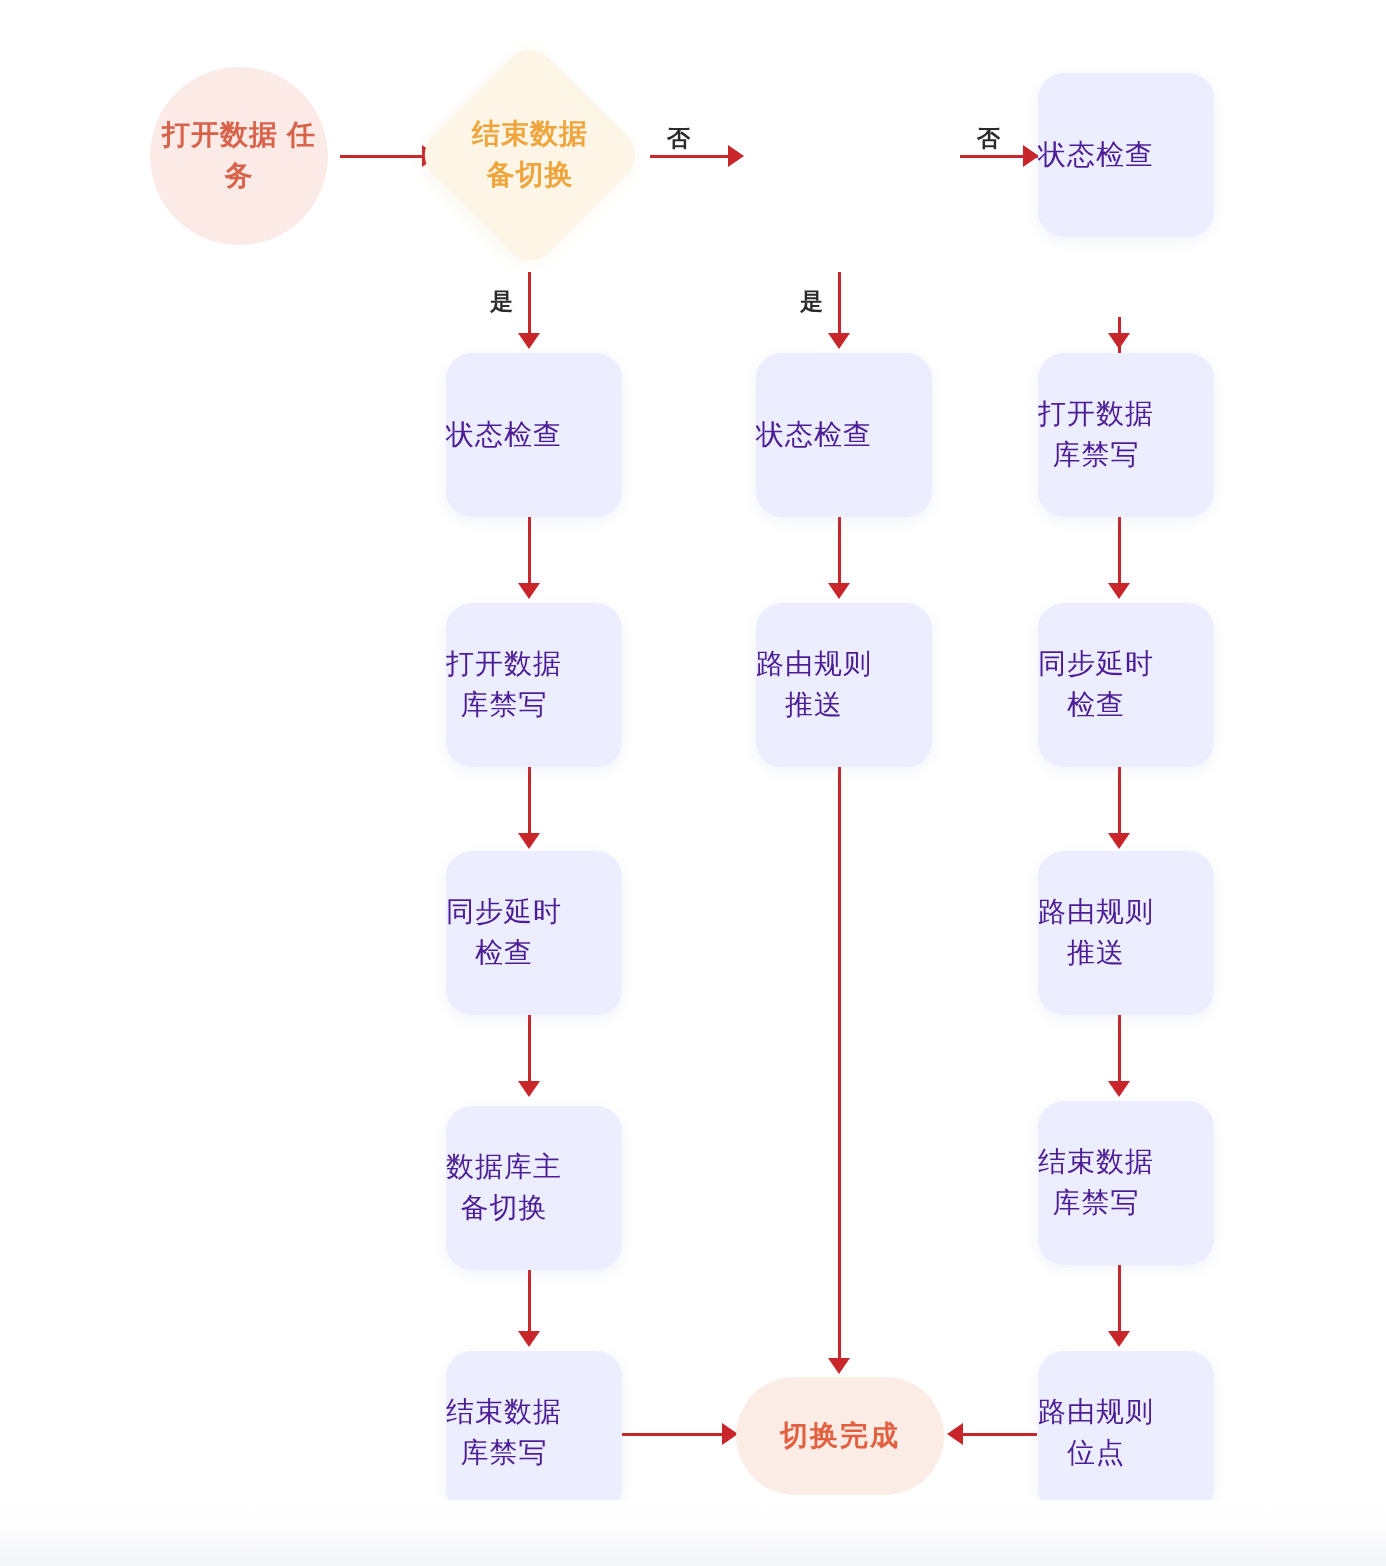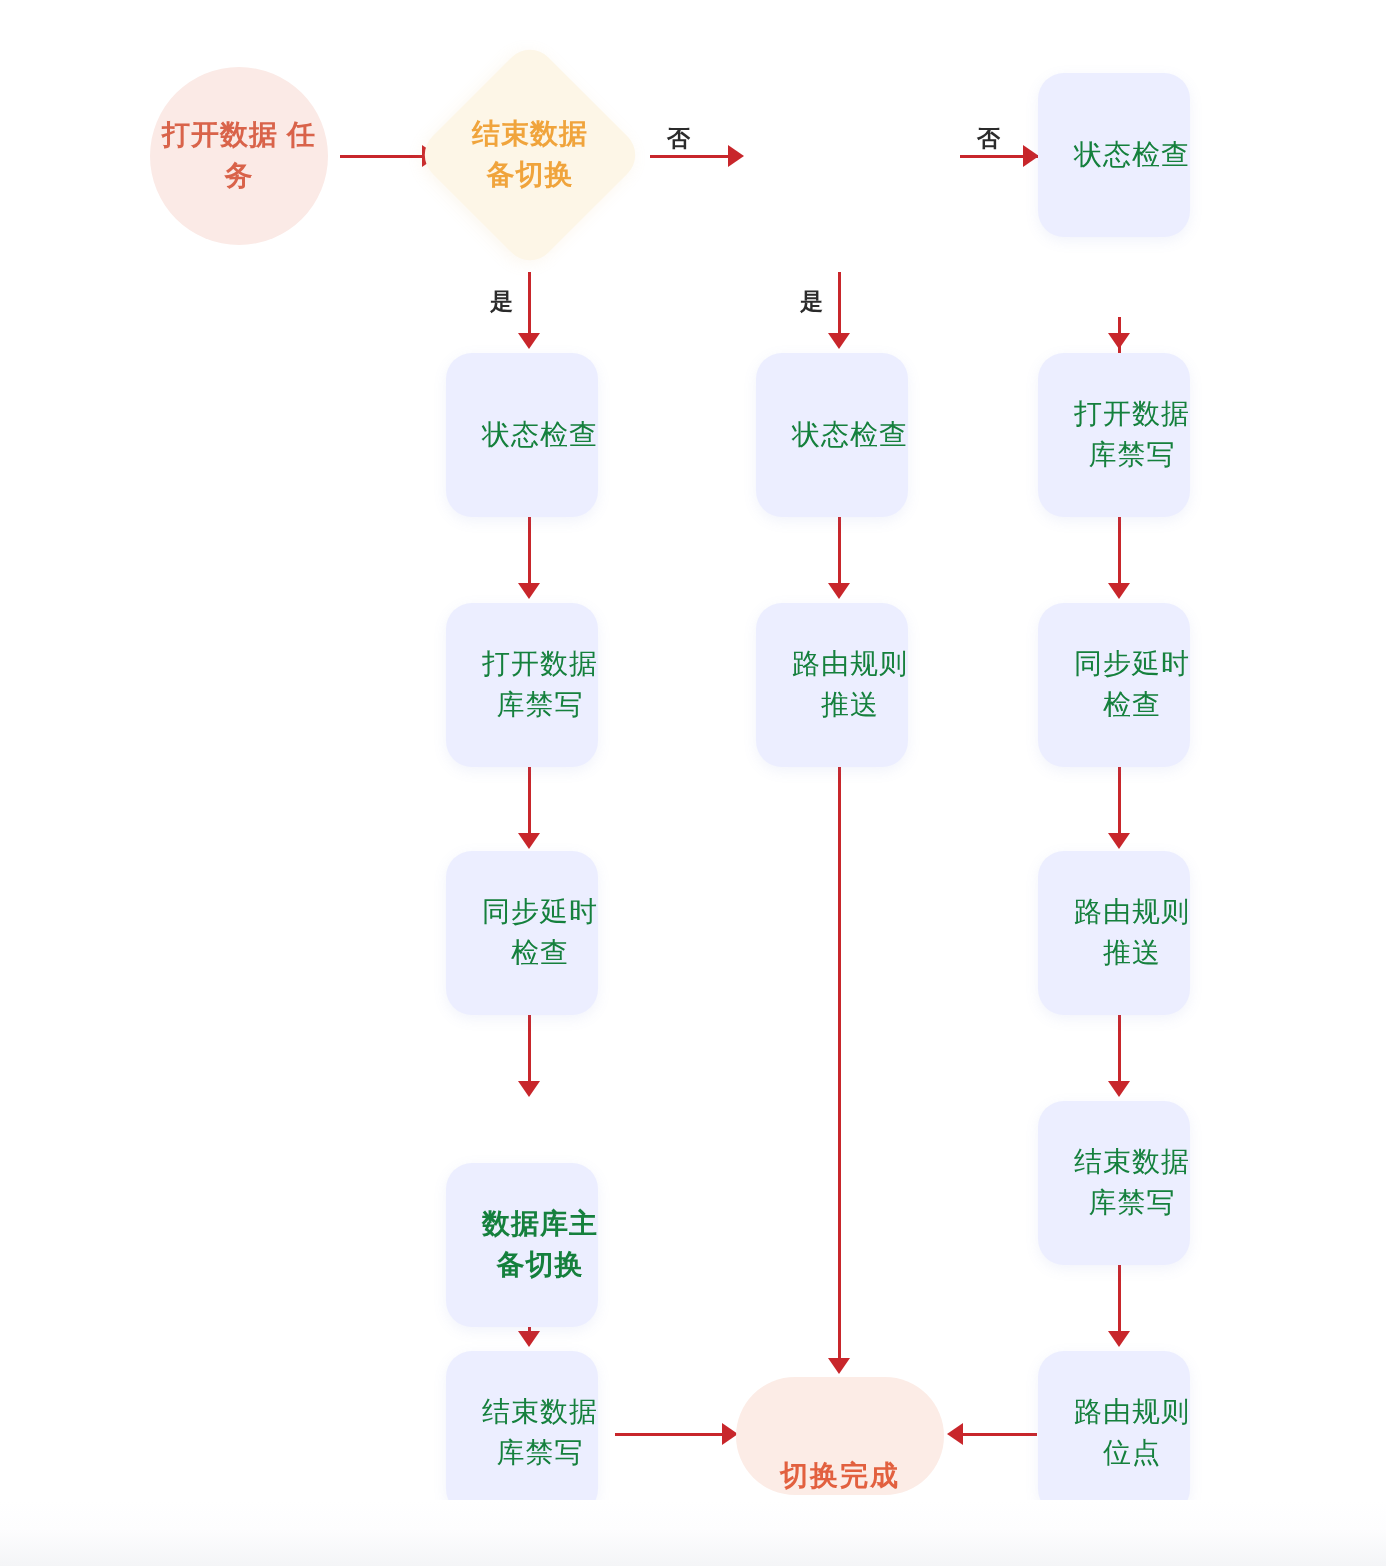--- a/index.html
+++ b/index.html
@@ -18,26 +18,26 @@
   #bottom-fade {
     position: absolute; left: 0; bottom: 0;
     width: 1386px; height: 66px;
     background: linear-gradient(to bottom, #ffffff 0%, #fdfdfe 45%, #f4f5f7 100%);
   }
 
   .node { position: absolute; }
 
   
   .box {
-    width: 152px; height: 164px;
+    width: 176px; height: 164px;
     background: #eceeff;
     border-radius: 26px;
-    display: flex; align-items: center; justify-content: flex-end;
+    display: flex; align-items: center; justify-content: flex-start;
     text-align: center;
-    color: #15803d;
+    color: #4c1d95;
     font-size: 28px;
     line-height: 1.45;
     letter-spacing: 1px;
     box-shadow: 0 4px 14px rgba(120,135,220,0.10);
   }
   .box .lbl { display: block; white-space: pre-line; }
 
   
   .circle {
     width: 178px; height: 178px;
@@ -212,21 +212,21 @@
     <span class="lbl">状态检查</span>
   </div>
   <div class="node box" style="left:446px; top:603px;">
     <span class="lbl">打开数据
 库禁写</span>
   </div>
   <div class="node box" style="left:446px; top:851px;">
     <span class="lbl">同步延时
 检查</span>
   </div>
-  <div class="node box" style="left:446px; top:1163px;font-weight:bold;">
+  <div class="node box" style="left:446px; top:1106px;">
     <span class="lbl">数据库主
 备切换</span>
   </div>
   <div class="node box" style="left:446px; top:1351px;">
     <span class="lbl">结束数据
 库禁写</span>
   </div>
 
   <div class="node box" style="left:756px; top:353px;">
     <span class="lbl">状态检查</span>
@@ -250,18 +250,18 @@
   </div>
   <div class="node box" style="left:1038px; top:1101px;">
     <span class="lbl">结束数据
 库禁写</span>
   </div>
   <div class="node box" style="left:1038px; top:1351px;">
     <span class="lbl">路由规则
 位点</span>
   </div>
 
-  <div class="node pill" style="left:736px; top:1377px;align-items:flex-end;">
+  <div class="node pill" style="left:736px; top:1377px;">
     <span class="lbl">切换完成</span>
   </div>
 
   <div id="bottom-fade"></div>
 </div>
 
 </body></html>

